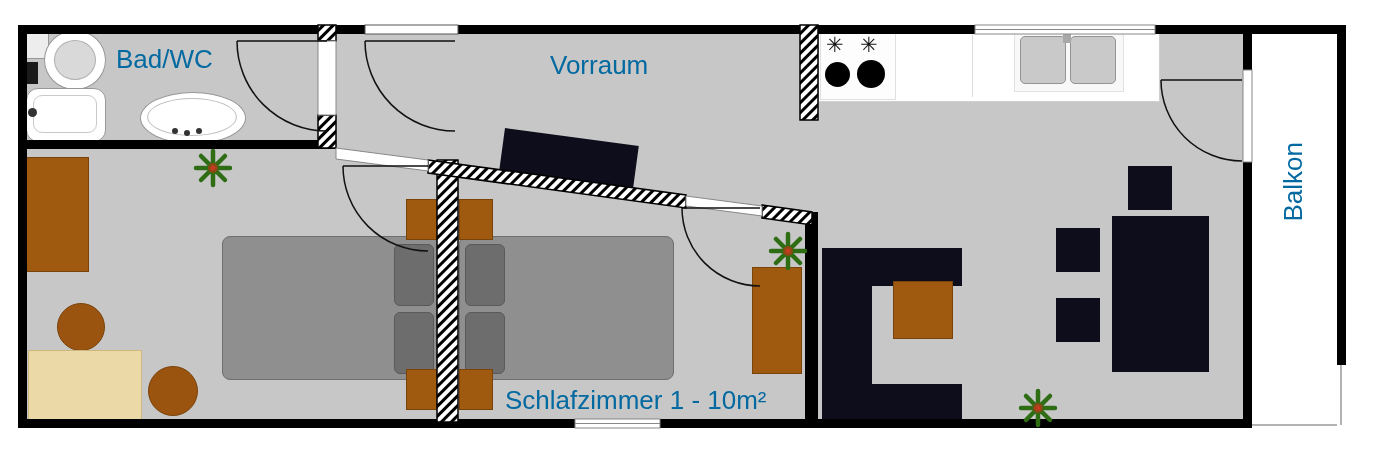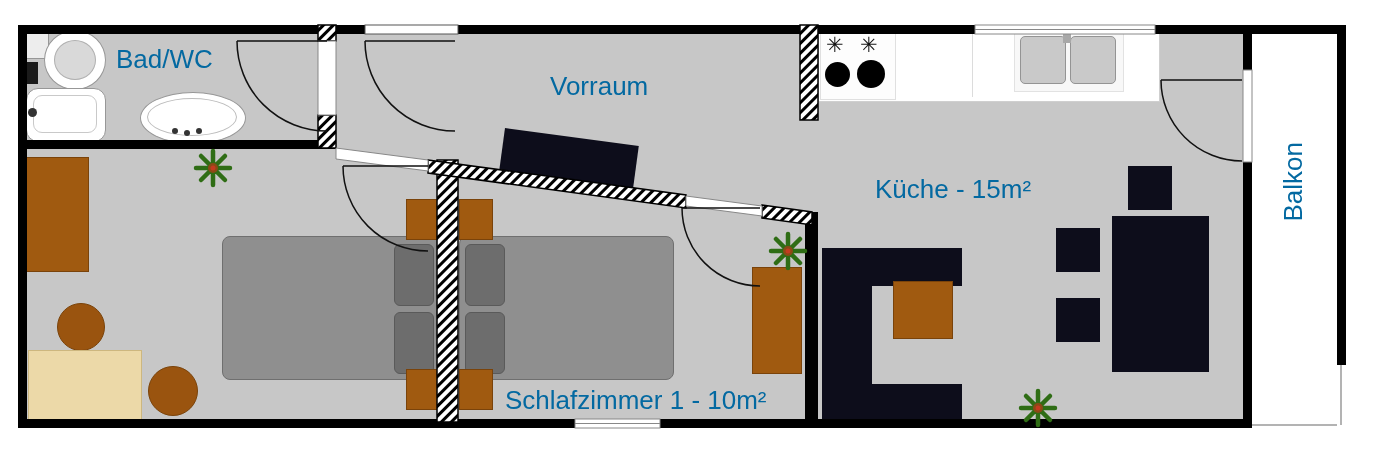--- a/index.html
+++ b/index.html
@@ -152,18 +152,17 @@
       <path d="M455 41 L365 41 M365 41 A90 90 0 0 0 455 131"></path>
       <path d="M428 166 L343 166 M343 166 A85 85 0 0 0 428 251"></path>
       <path d="M760 208 L682 208 M682 208 A78 78 0 0 0 760 286"></path>
       <path d="M1242 80 L1161 80 M1161 80 A81 81 0 0 0 1242 161"></path>
     </g>
 
     <path d="M1252 425 H1337 M1341 365 V425" stroke="#9a9a9a" stroke-width="1.5" fill="none"></path>
   </svg>
 
   <div class="label" style="left:116px;top:44px;">Bad/WC</div>
-  <div class="label" style="left:550px;top:50px;margin-top:21px;">Vorraum</div>
+  <div class="label" style="left:550px;top:50px;">Vorraum</div>
   <div class="label" style="left:505px;top:385px;">Schlafzimmer 1 - 10m²</div>
-  <div class="label" style="left:875px;top:174px;">Küche - 15m²</div>
   <div class="label label-vert" style="left:1278px;top:142px;">Balkon</div>
 
 </div>
 
 </body></html>

